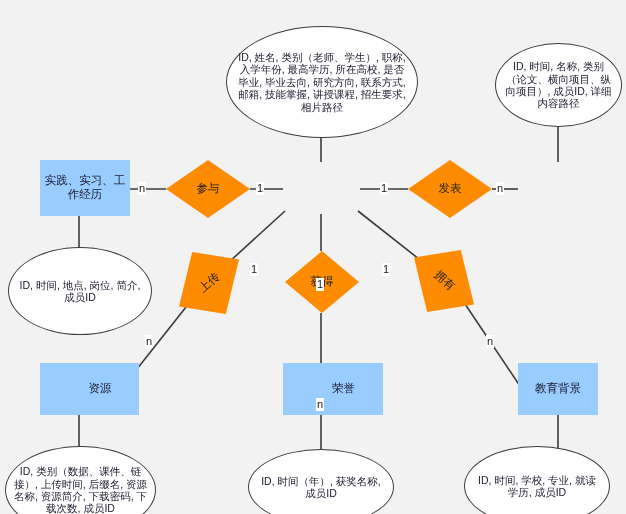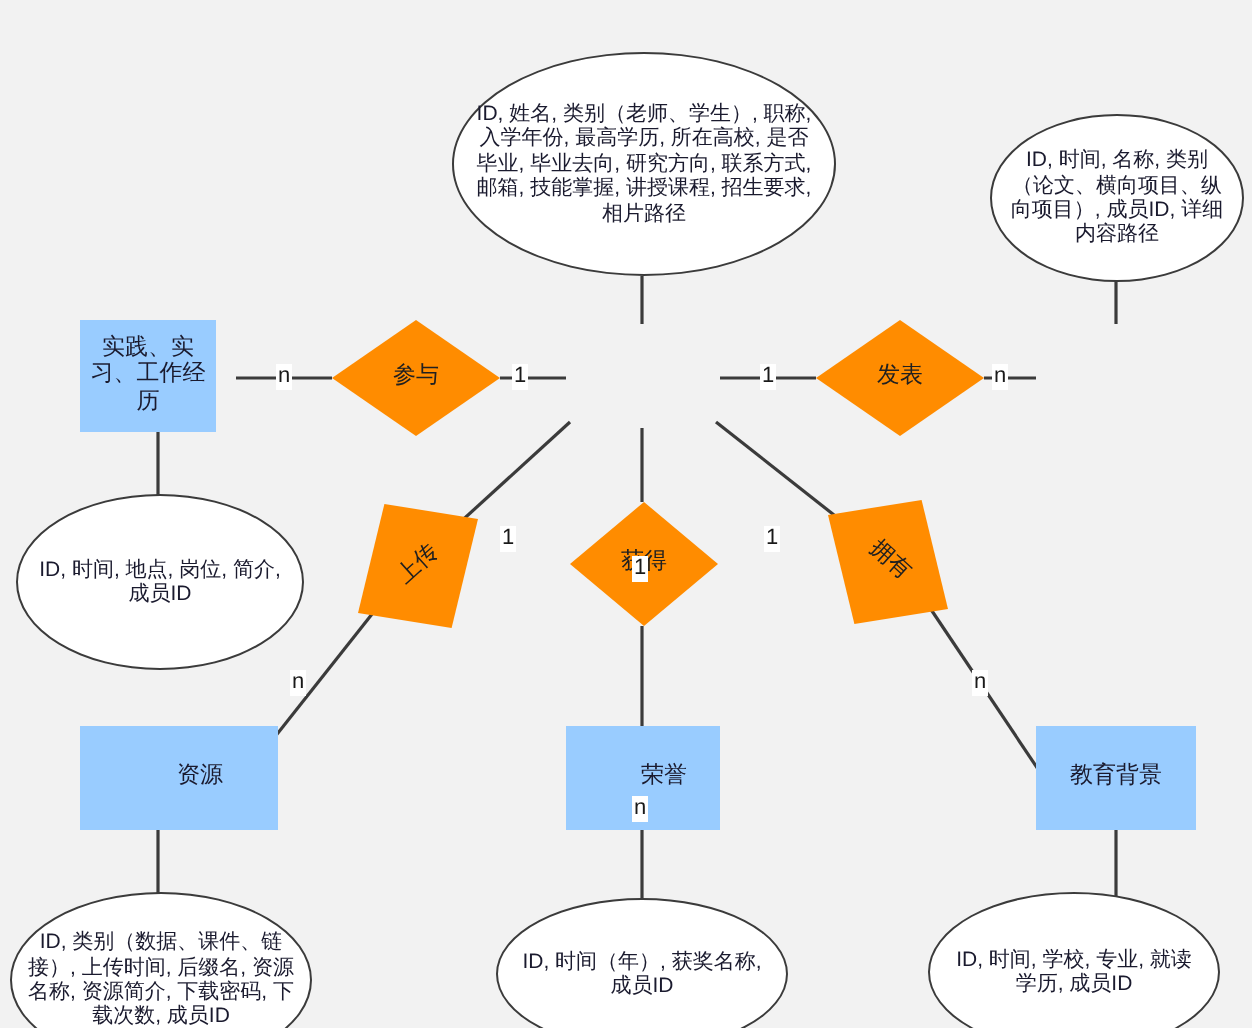--- a/index.html
+++ b/index.html
@@ -109,51 +109,51 @@
 
       <line x1="358" y1="191" x2="424" y2="243"></line>
       <line x1="463" y1="281" x2="524" y2="372"></line>
     </g>
   </svg>
 
   <div class="node attr" style="left:226px; top:6px; width:192px; height:112px;">
     <span>ID, 姓名, 类别（老师、学生）, 职称, 入学年份, 最高学历, 所在高校, 是否毕业, 毕业去向, 研究方向, 联系方式, 邮箱, 技能掌握, 讲授课程, 招生要求, 相片路径</span>
   </div>
 
-  <div class="node attr" style="left:495px; top:37px; width:127px; height:84px;">
+  <div class="node attr" style="left:495px; top:23px; width:127px; height:84px;">
     <span>ID, 时间, 名称, 类别（论文、横向项目、纵向项目）, 成员ID, 详细内容路径</span>
   </div>
 
   <div class="node attr" style="left:8px; top:227px; width:144px; height:88px;">
     <span>ID, 时间, 地点, 岗位, 简介, 成员ID</span>
   </div>
 
   <div class="node attr" style="left:248px; top:429px; width:146px; height:76px;">
     <span>ID, 时间（年）, 获奖名称, 成员ID</span>
   </div>
 
   <div class="node attr" style="left:5px; top:426px; width:151px; height:88px;">
     <span>ID, 类别（数据、课件、链接）, 上传时间, 后缀名, 资源名称, 资源简介, 下载密码, 下载次数, 成员ID</span>
   </div>
 
   <div class="node attr" style="left:464px; top:426px; width:146px; height:80px;">
     <span>ID, 时间, 学校, 专业, 就读学历, 成员ID</span>
   </div>
 
-  <div class="node entity" style="left:40px; top:140px; width:68px; height:56px;">
+  <div class="node entity" style="left:40px; top:140px; width:90px; height:56px;">
     <span>实践、实习、工作经历</span>
   </div>
 
 
 
   <div class="node entity" style="left:40px; top:343px; width:99px; height:52px;padding-left:24px;">
     <span>资源</span>
   </div>
 
-  <div class="node entity" style="left:283px; top:343px; width:77px; height:52px;padding-left:24px;">
+  <div class="node entity" style="left:283px; top:343px; width:100px; height:52px;padding-left:24px;">
     <span>荣誉</span>
   </div>
 
   <div class="node entity" style="left:518px; top:343px; width:80px; height:52px;text-align:right;">
     <span>教育背景</span>
   </div>
 
   <div class="node rel diamond" style="left:166px; top:140px; width:84px; height:58px;">
     <span class="rel-label">参与</span>
   </div>

